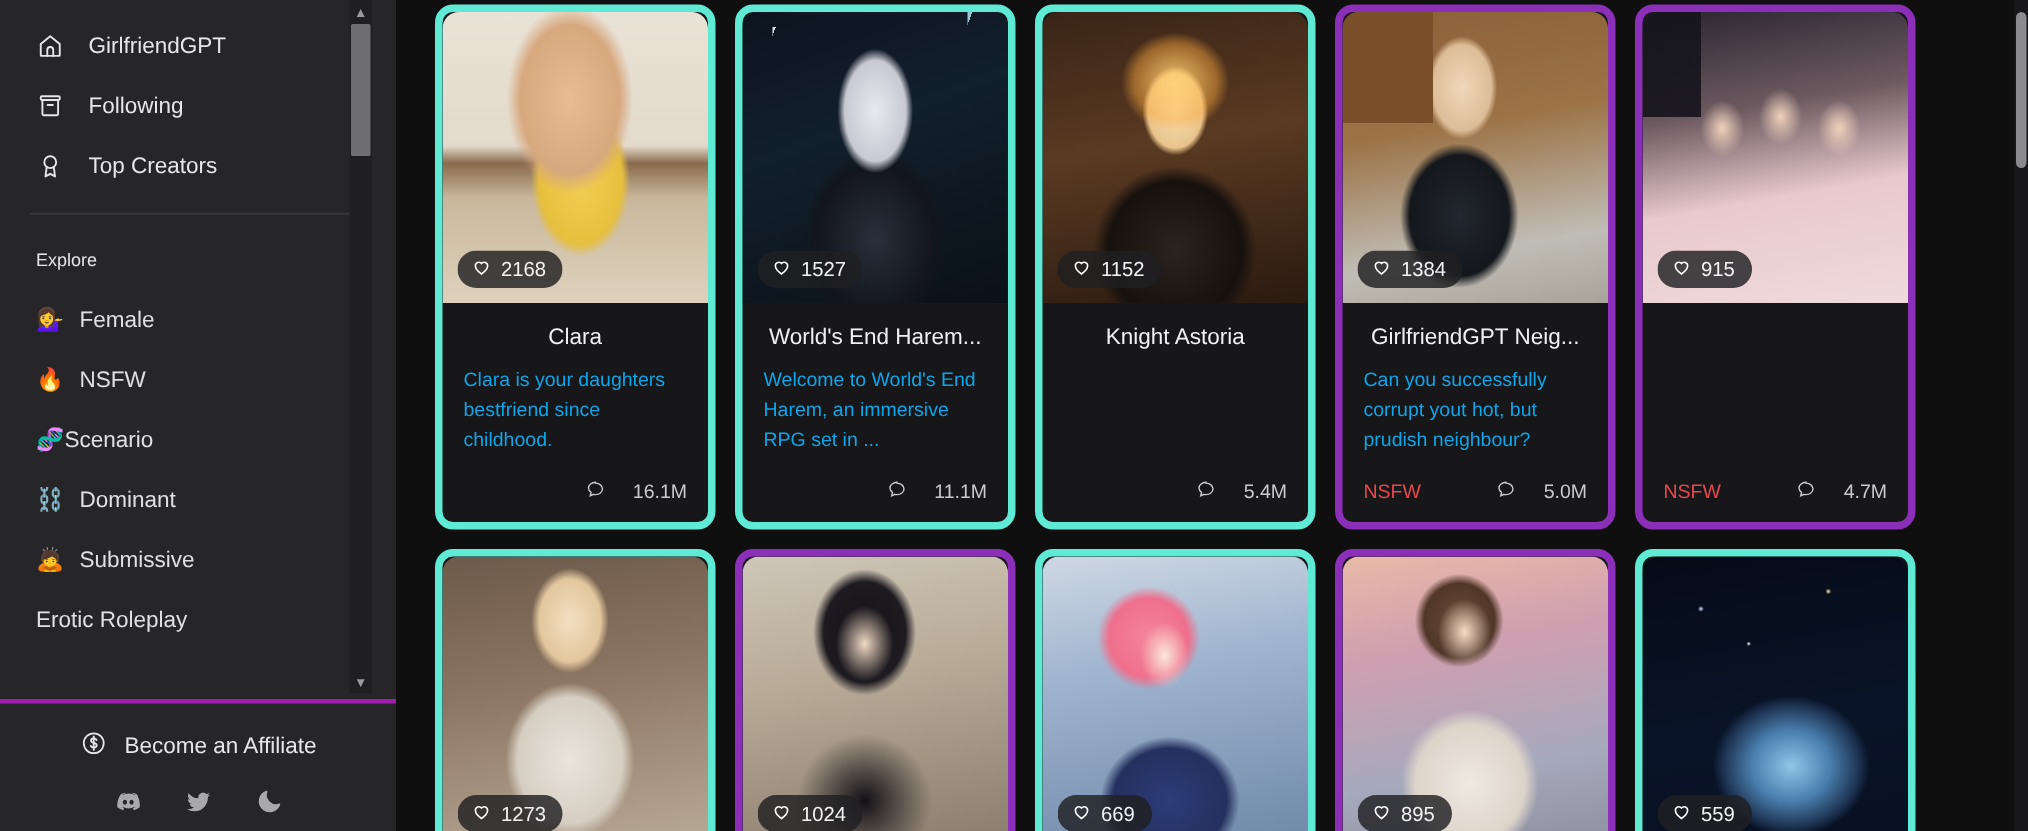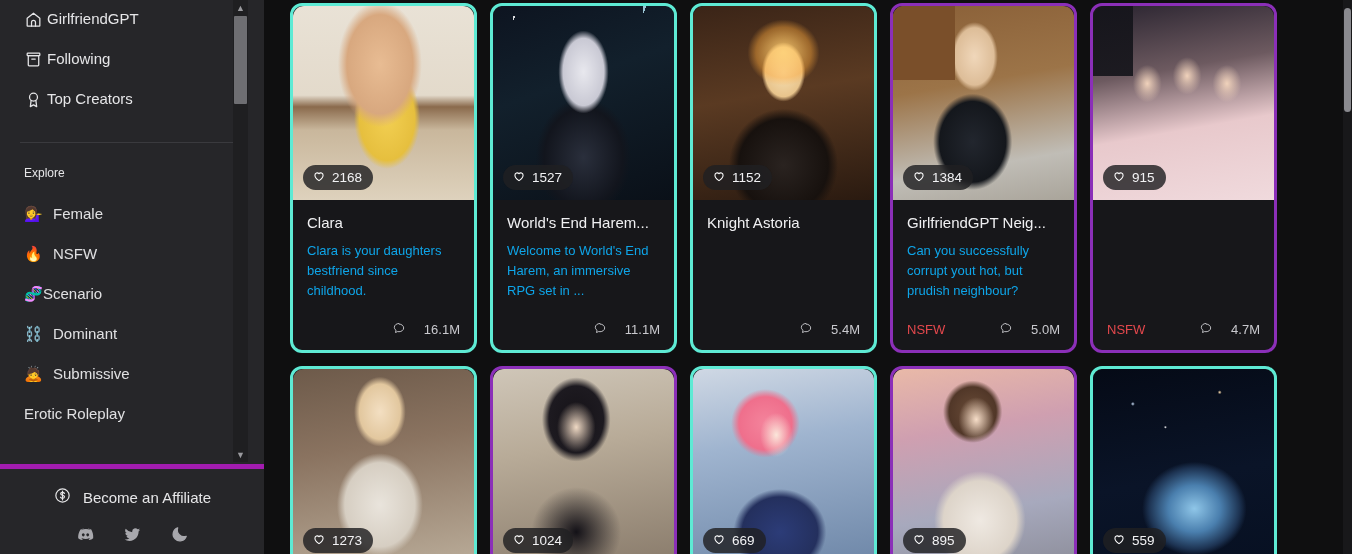--- a/index.html
+++ b/index.html
@@ -19,22 +19,22 @@
     position: relative; flex: 0 0 264px;
   }
   .sb-scrollarea {
     flex: 1 1 auto;
     position: relative;
     padding: 0 0 0 0;
     overflow: hidden;
   }
   .sb-inner { padding: 10px 0 0 0; }
   .sb-item {
-    display: flex; 
-    gap: 4px;
+    display: flex; align-items: center;
+    gap: 16px;
     height: 40px;
     padding: 0 24px;
     color: #e6e6e8;
     font-size: 15px;
     cursor: pointer;
     white-space: nowrap;
   }
   .sb-item .ico {
     width: 19px; height: 19px;
     display: inline-flex; align-items: center; justify-content: center;
@@ -75,21 +75,21 @@
     flex: 0 0 15px;
   }
   .sb-track { flex: 1 1 auto; width: 15px; position: relative; }
   .sb-thumb {
     position: absolute; top: 1px; left: 1px;
     width: 13px; height: 88px;
     background: #6e6e72; border-radius: 1px;
   }
 
   .sb-bottom {
-    border-top: 5px solid #a21caf;
+    border-top: 3px solid #a21caf;
     padding: 14px 0 10px 0;
     flex: 0 0 auto;
   }
   .affiliate {
     display: flex; align-items: center; justify-content: center;
     gap: 11px; color: #e6e6e8; font-size: 15px;
     cursor: pointer; height: 28px;
   }
   .affiliate svg { width: 19px; height: 19px; }
   .socials {
@@ -110,21 +110,21 @@
   .grid {
     display: grid;
     grid-template-columns: repeat(5, 187px);
     gap: 13px;
     padding: 0 0 0 26px;
     margin-top: 0;
   }
   .card {
     width: 187px;
     background: #17171a;
-    border: 3px solid #5eead4;
+    border: 5px solid #5eead4;
     border-radius: 12px;
     overflow: hidden;
     display: flex; flex-direction: column;
     cursor: pointer;
     position: relative;
   }
   .card.nsfw { border-color: #8b2fb8; }
   .row1 .card { height: 350px; }
   .row2 .card { height: 350px; }
   .thumb {
@@ -148,21 +148,21 @@
   }
   .likes svg { width: 14px; height: 14px; stroke: #ffffff; fill: none; stroke-width: 1.8; }
   .body {
     padding: 14px 14px 0 14px;
     flex: 1 1 auto;
     display: flex; flex-direction: column;
   }
   .c-title {
     font-size: 15px; color: #f0f0f2;
     margin-bottom: 10px;
-    white-space: nowrap; overflow: hidden;
+    white-space: nowrap; overflow: hidden; text-align: center;
   }
   .c-desc {
     font-size: 13px; line-height: 20px;
     color: #0ea5e9;
   }
   .c-foot {
     margin-top: auto;
     display: flex; align-items: center; justify-content: space-between;
     padding: 10px 14px 12px 14px;
     font-size: 13px; color: #c9c9ce;

